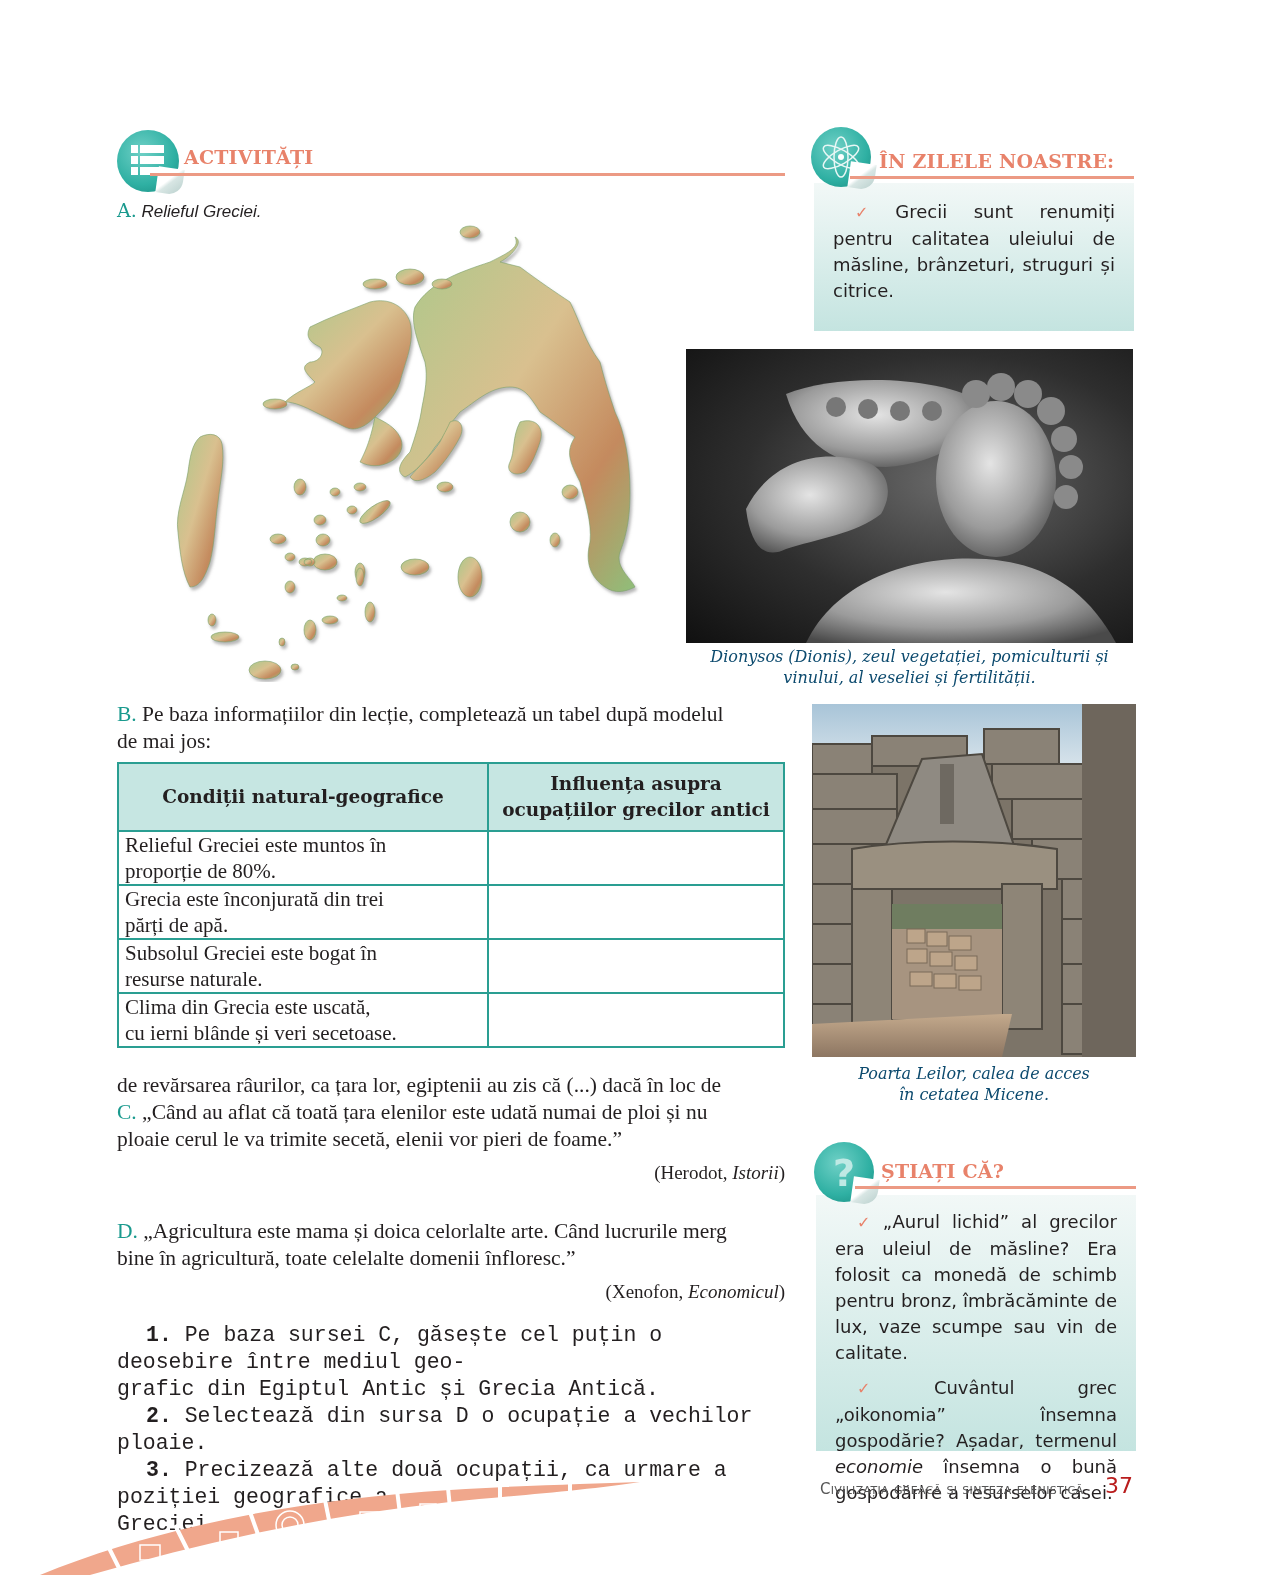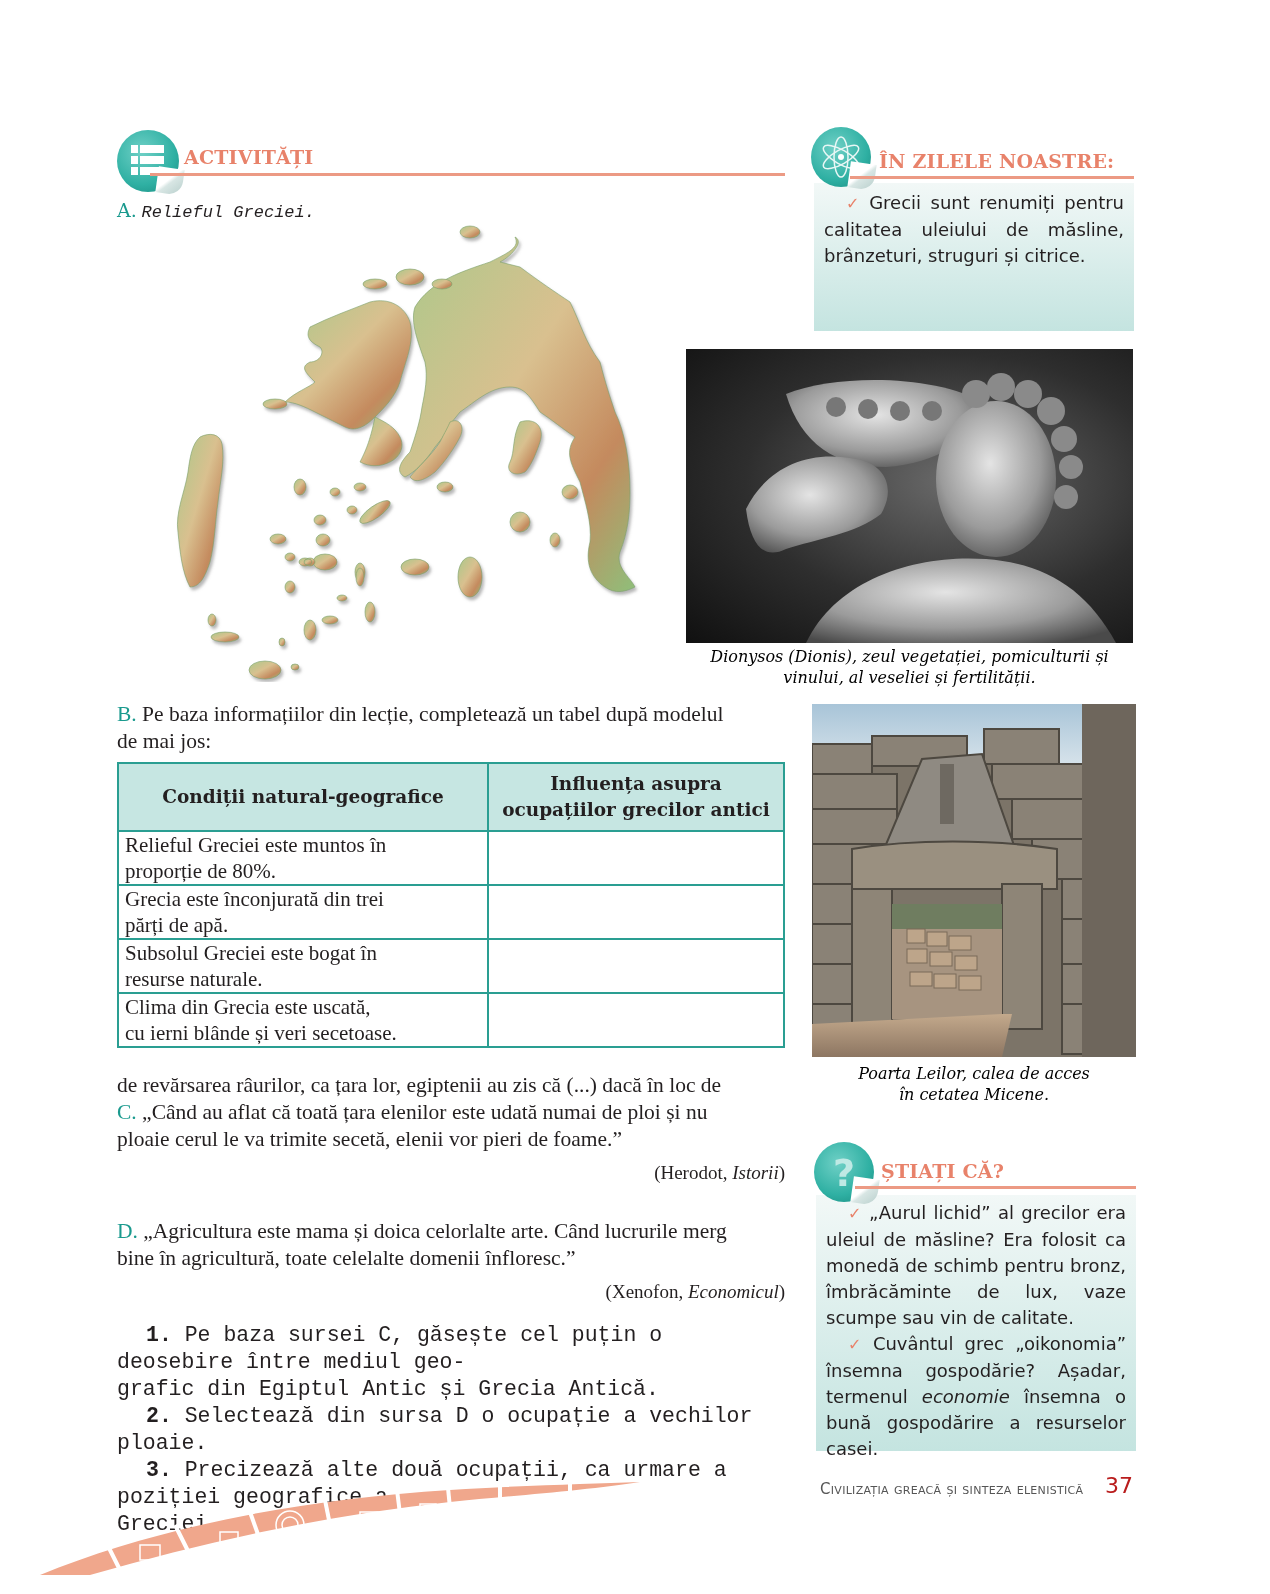--- a/index.html
+++ b/index.html
@@ -13,27 +13,27 @@
               background:radial-gradient(circle at 40% 35%, #6fd0c6, #2fb0a3 60%, #17877c); }
   .hdr-curl { position:absolute; width:26px; height:26px; right:-4px; bottom:-2px;
               background:linear-gradient(135deg,#ffffff 45%, #d8e6e4 55%, #b8cfcc);
               border-radius:0 0 14px 0; transform:rotate(8deg); }
   .hdr-title { position:absolute; font-family:"DejaVu Serif", serif; font-weight:bold;
                color:#e8826a; font-size:19px; letter-spacing:0.2px; }
   .hdr-line { position:absolute; height:3px; background:#ec9a84; }
 
   .body-text { font-family:"Liberation Serif", serif; font-size:21.5px; line-height:27px; color:#231f20; }
   .caption { font-family:"DejaVu Serif", serif; font-style:italic; font-size:16px;
-             line-height:21px; color:#000000; text-align:center; }
+             line-height:21px; color:#0c4a6e; text-align:center; }
 
   
   .infobox { position:absolute; background:linear-gradient(180deg,#f2f8f7 0%, #c4e4e0 100%);
              font-family:"DejaVu Sans", sans-serif; font-size:18px; line-height:26px;
              color:#231f20; padding:4px 10px 10px 10px; box-sizing:border-box; text-align:justify; }
-  .infobox p { margin:0; text-indent:22px; }
+  .infobox p { margin:9px; text-indent:22px; }
   .check { color:#e8826a; font-size:16px; margin-right:6px; }
 
   
   table.cond { position:absolute; left:117px; top:762px; width:668px; border-collapse:collapse; }
   table.cond td, table.cond th { border:2px solid #2a9e92; padding:0 6px; vertical-align:top;
                                  font-family:"Liberation Serif", serif; }
   table.cond th { background:#c6e6e2; font-weight:bold; font-size:21px; line-height:26px;
                   height:66px; vertical-align:middle; text-align:center; font-family:"DejaVu Serif", serif; font-size:18.5px; }
   table.cond td { font-size:21px; line-height:26px; height:51px; }
   table.cond td.c1 { width:356px; }
@@ -54,21 +54,21 @@
     <rect x="14" y="37" width="7" height="8" fill="#fff"></rect>
       <rect x="23" y="37" width="20" height="8" fill="#fff"></rect>
   </svg>
   <div class="hdr-curl"></div>
 </div>
 <div class="hdr-title" style="left:184px; top:146px;">ACTIVITĂȚI</div>
 <div class="hdr-line" style="left:150px; top:173px; width:635px;"></div>
 
 <div class="abs body-text" style="left:117px; top:197px; font-size:19px;">
   <span class="teal" style="font-family:'DejaVu Serif',serif;">A.</span>
-  <i style="font-family:Liberation Mono, monospace; font-size:17px;text-align:center;">Relieful Greciei.</i>
+  <i style="font-family:Liberation Sans, sans-serif; font-size:17px;text-align:center;">Relieful Greciei.</i>
 </div>
 
 <svg class="abs" style="left:160px; top:222px;" width="480" height="460" viewBox="0 0 480 460">
   <defs>
     <linearGradient id="terr" x1="0" y1="0" x2="1" y2="1">
       <stop offset="0" stop-color="#a9c98a"></stop>
       <stop offset="0.45" stop-color="#d9c08f"></stop>
       <stop offset="0.75" stop-color="#c48a5e"></stop>
       <stop offset="1" stop-color="#8fbf7a"></stop>
     </linearGradient>

